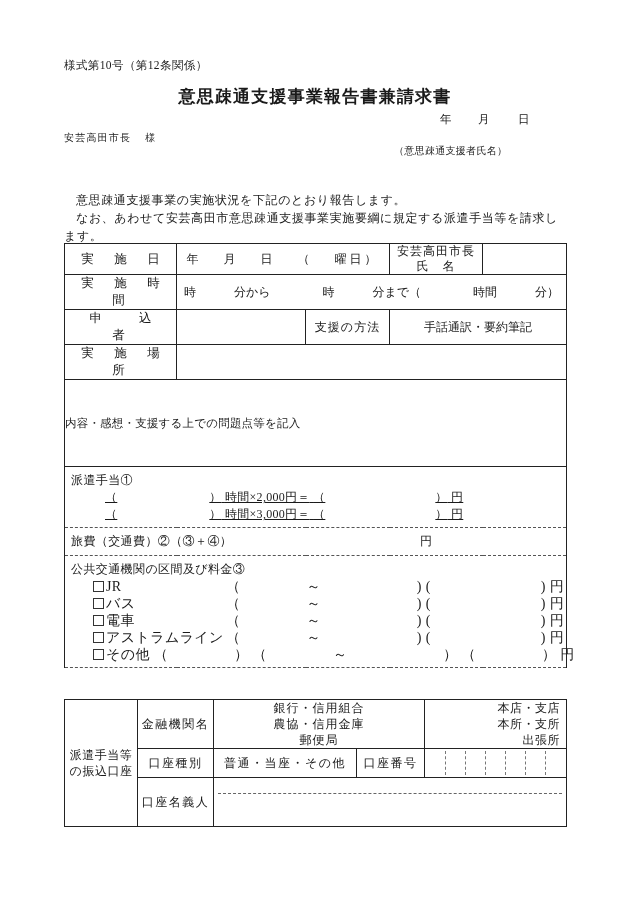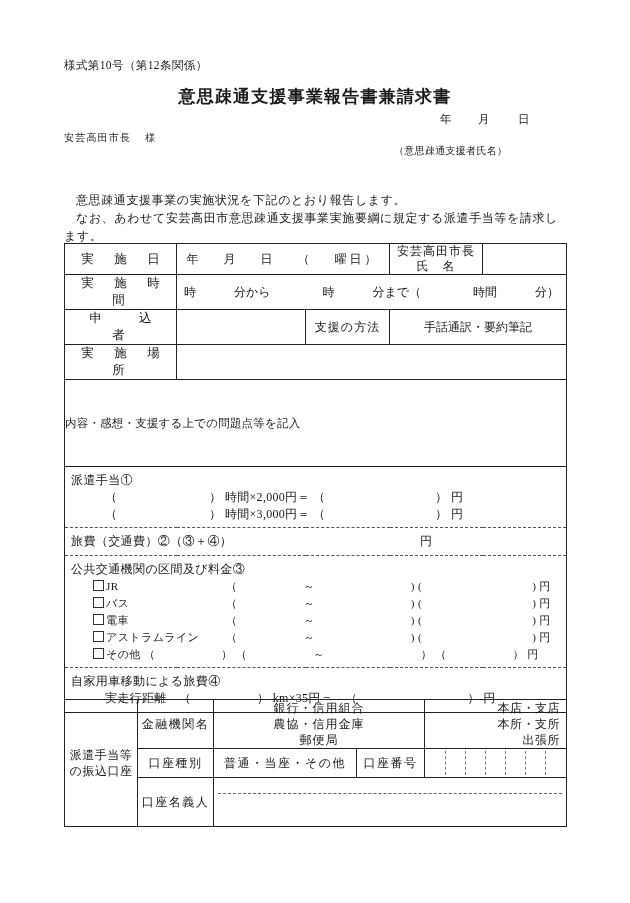--- a/index.html
+++ b/index.html
@@ -138,36 +138,36 @@
     position: absolute;
     left: 355px; top: 5px;
     font-size: 12px;
   }
   .calc-line {
     font-size: 12px;
     letter-spacing: 0.3px;
     line-height: 17px;
     white-space: nowrap;
   }
-  .indent1 { padding-left: 34px; }
+  .indent1 { padding-left: 34px; text-decoration: underline; }
   .indent2 { padding-left: 22px; }
   .paren-w { display: inline-block; width: 92px; }
   .paren-w2 { display: inline-block; width: 96px; }
   .paren-w3 { display: inline-block; width: 110px; }
   .paren-w4 { display: inline-block; width: 66px; }
 
   .chk {
     display: inline-block;
     width: 9px; height: 9px;
     border: 1px solid #333;
     margin-right: 2px;
     vertical-align: -1px;
     background: #fff;
   }
-  .trow { white-space: nowrap; line-height: 17px; font-size: 11px; }
+  .trow { white-space: nowrap; line-height: 17px; font-size: 14px; }
   .tname { display: inline-block; width: 120px; }
 
   
   #table-bank { top: 699px; }
   #table-bank td {
     border: 1px solid #222;
     font-size: 12px;
   }
   .bank-lbl {
     text-align: center;
@@ -344,32 +344,20 @@
               <span class="chk"></span><span class="tname">アストラムライン</span><span>（</span><span class="paren-w4"></span><span>～</span><span class="paren-w2"></span><span>)</span> <span>(</span><span class="paren-w3"></span><span>)</span> <span>円</span>
             </div>
 
             <div class="trow indent2">
               <span class="chk"></span><span>その他</span> <span>（</span><span class="paren-w4"></span><span>）</span> <span>（</span><span class="paren-w4"></span><span>～</span><span class="paren-w2"></span><span>）</span> <span>（</span><span class="paren-w4"></span><span>）</span> <span>円</span>
             </div>
           </div>
         </td>
       </tr>
 
-      <tr>
-        <td colspan="5" class="dash-t">
-          <div class="money-row" style="padding-bottom:5px">
-            <div>自家用車移動による旅費④</div>
-            <div class="calc-line indent1">
-              <span>実走行距離　（</span><span class="paren-w4"></span><span>）</span>
-              <span>km×35円＝　（</span><span class="paren-w3"></span><span>）</span>
-              <span>円</span>
-            </div>
-          </div>
-        </td>
-      </tr>
     </tbody>
   </table>
 
   <table class="tbl" id="table-bank">
     <colgroup>
       <col style="width:73px">
       <col style="width:76px">
       <col style="width:143px">
       <col style="width:68px">
       <col style="width:142px">

